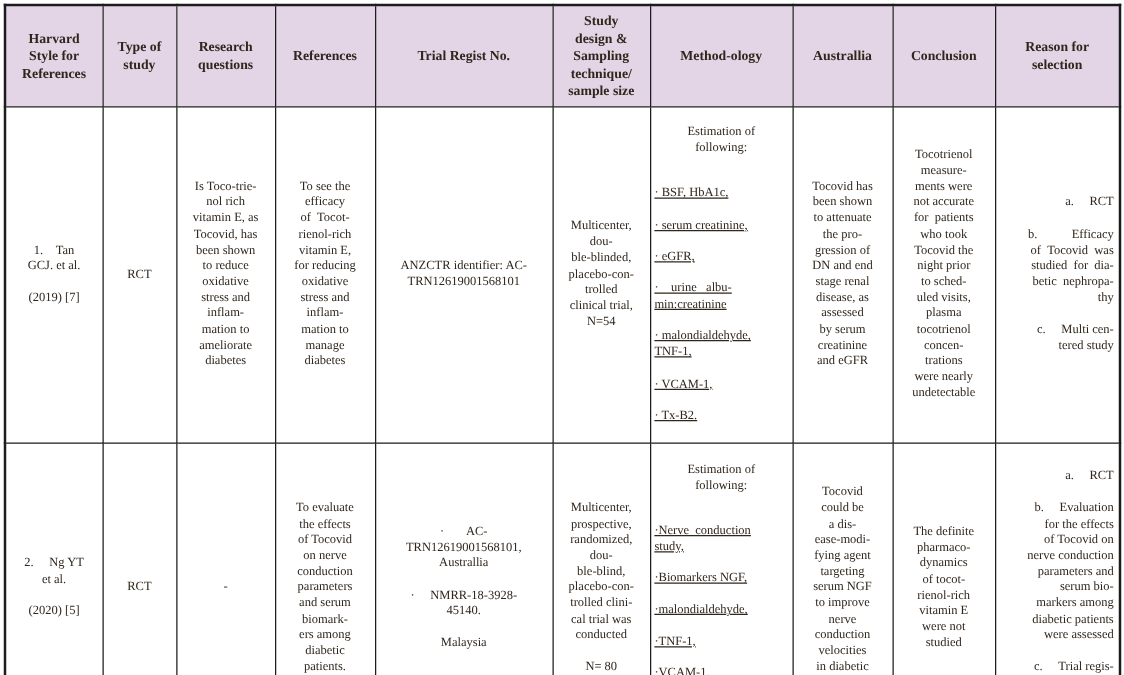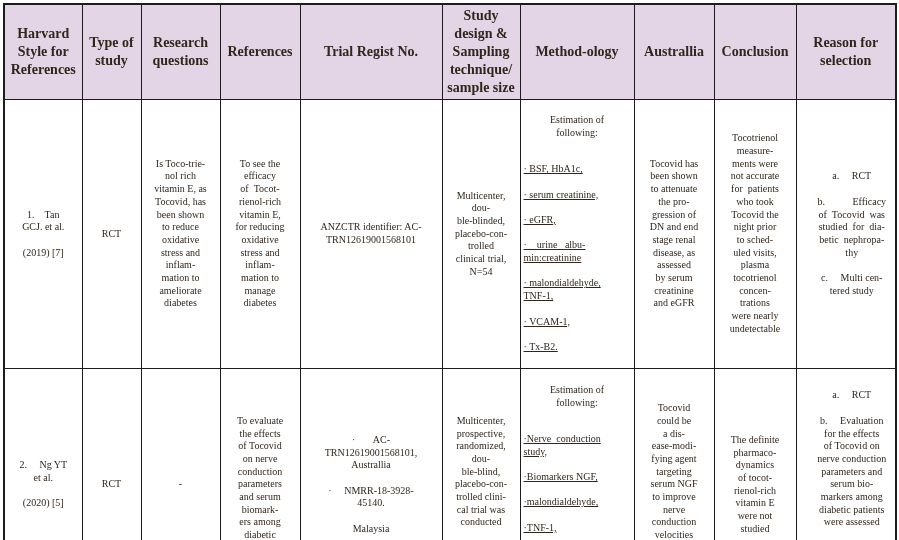--- a/index.html
+++ b/index.html
@@ -33,32 +33,32 @@
     border: 1px solid var(--border);
     vertical-align: middle;
     white-space: pre-line;
     overflow: hidden;
     word-wrap: break-word;
     box-sizing: border-box;
   }
   th {
     background: var(--header_bg);
     font-weight: bold;
-    font-size: 14px;
+    font-size: 11px;
     line-height: 1.28;
     text-align: center;
     padding: 2px 2px;
   }
   td {
     font-size: 10px;
     line-height: 1.27;
     padding: 2px 3px;
     text-align: center;
   }
-  td.align-left { text-align: center; padding-left: 16px; padding-right: 4px; }
+  td.align-left { text-align: right; padding-left: 16px; padding-right: 4px; }
   .cell-title { text-align: center; }
   .cell-body { text-align: left; margin-top: 11px; text-decoration: underline; }
   tr.header-row { height: 81px; }
   tr.row-1 { height: 240px; }
   tr.row-2 { height: 205px; }
 </style>
 </head>
 <body>
 
 <div class="page">

